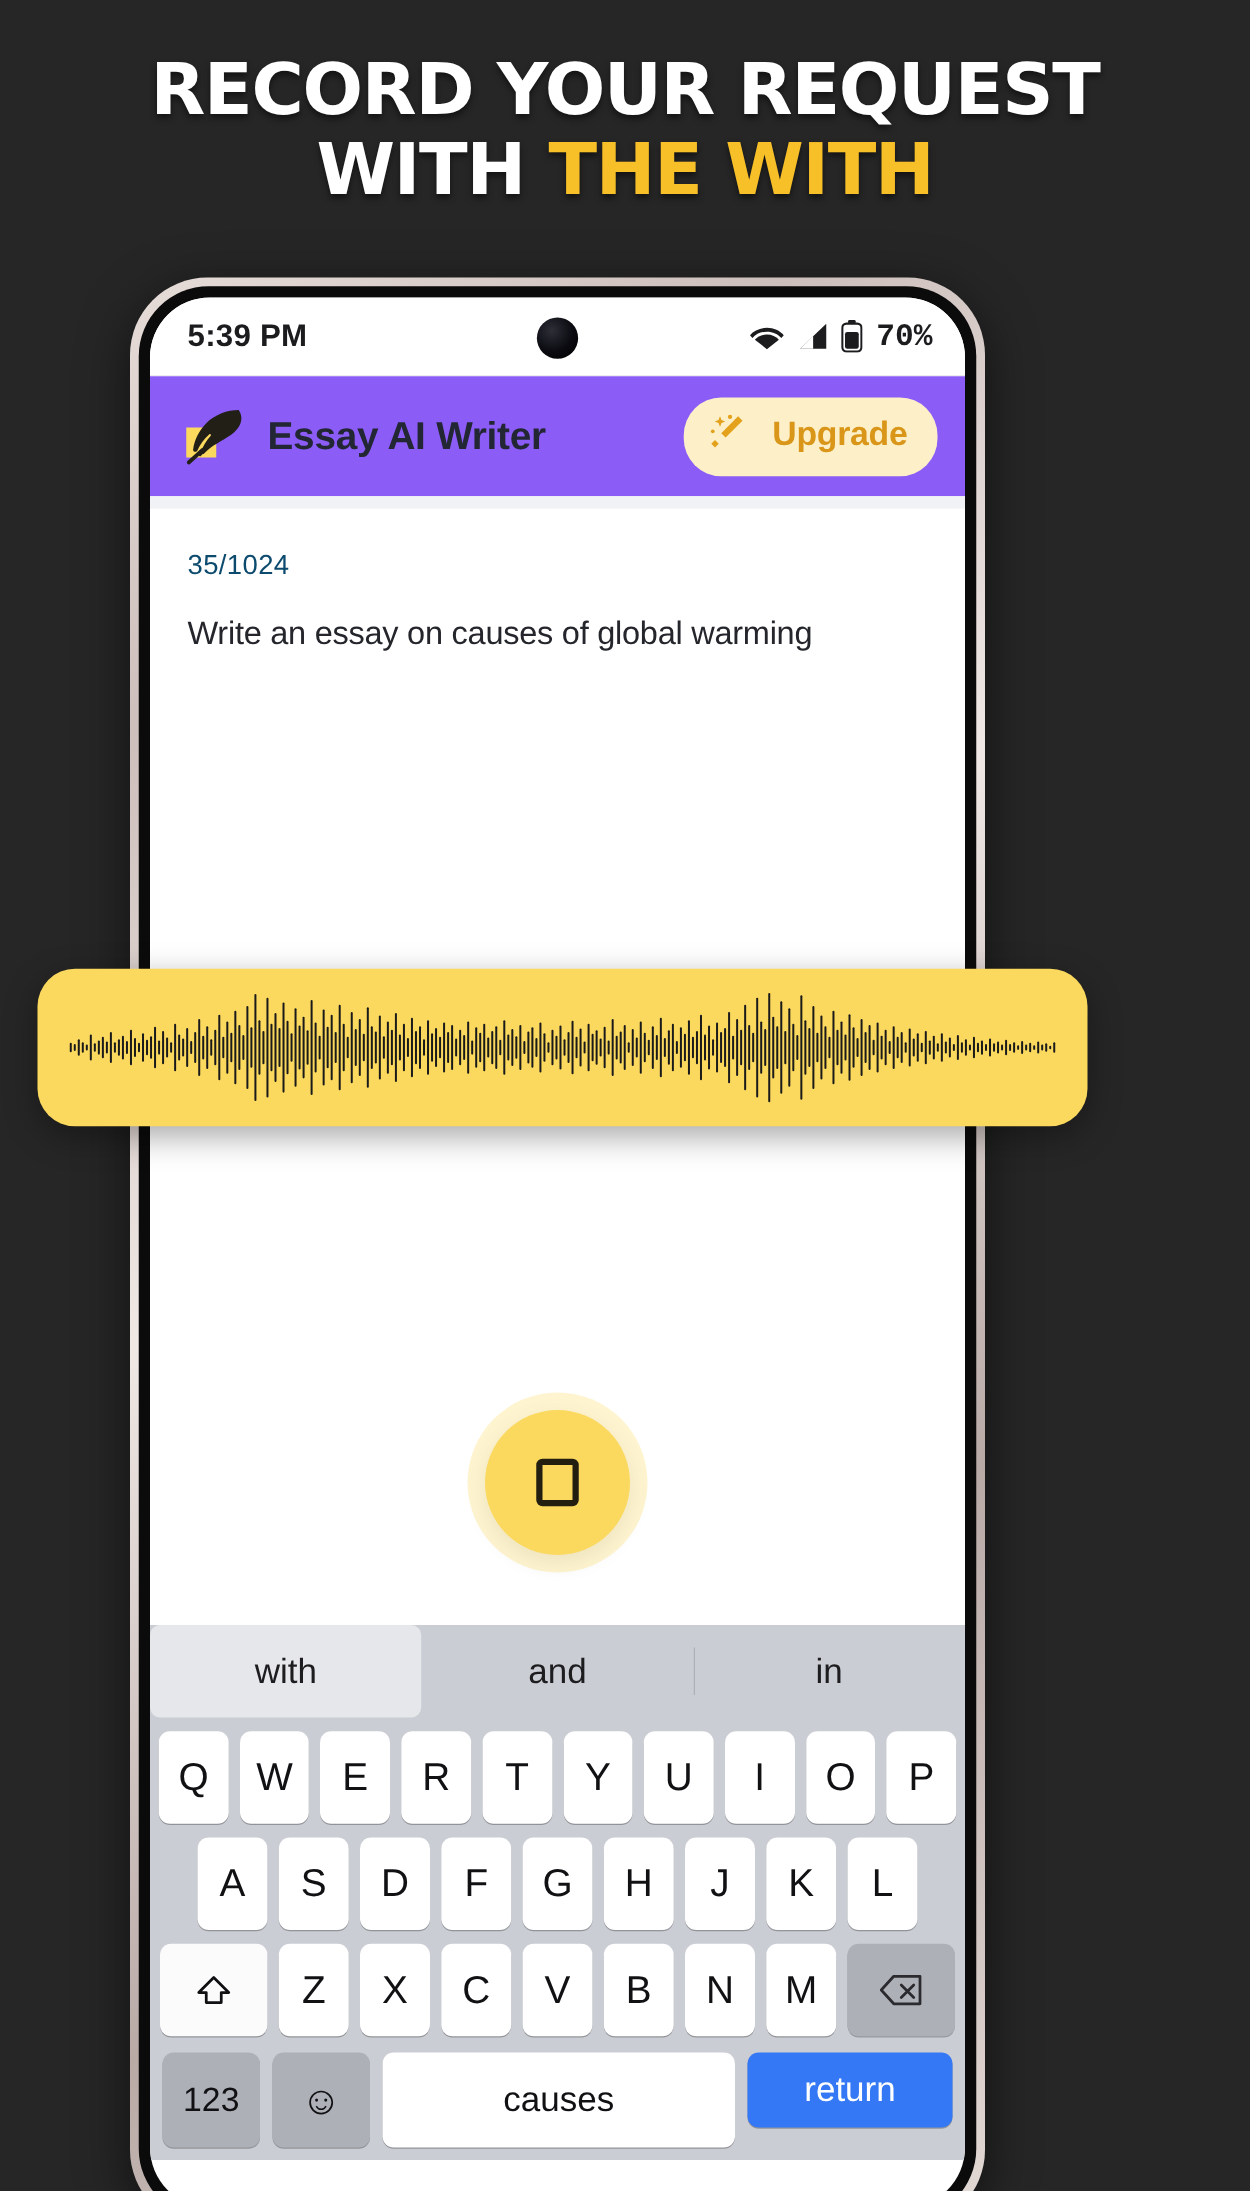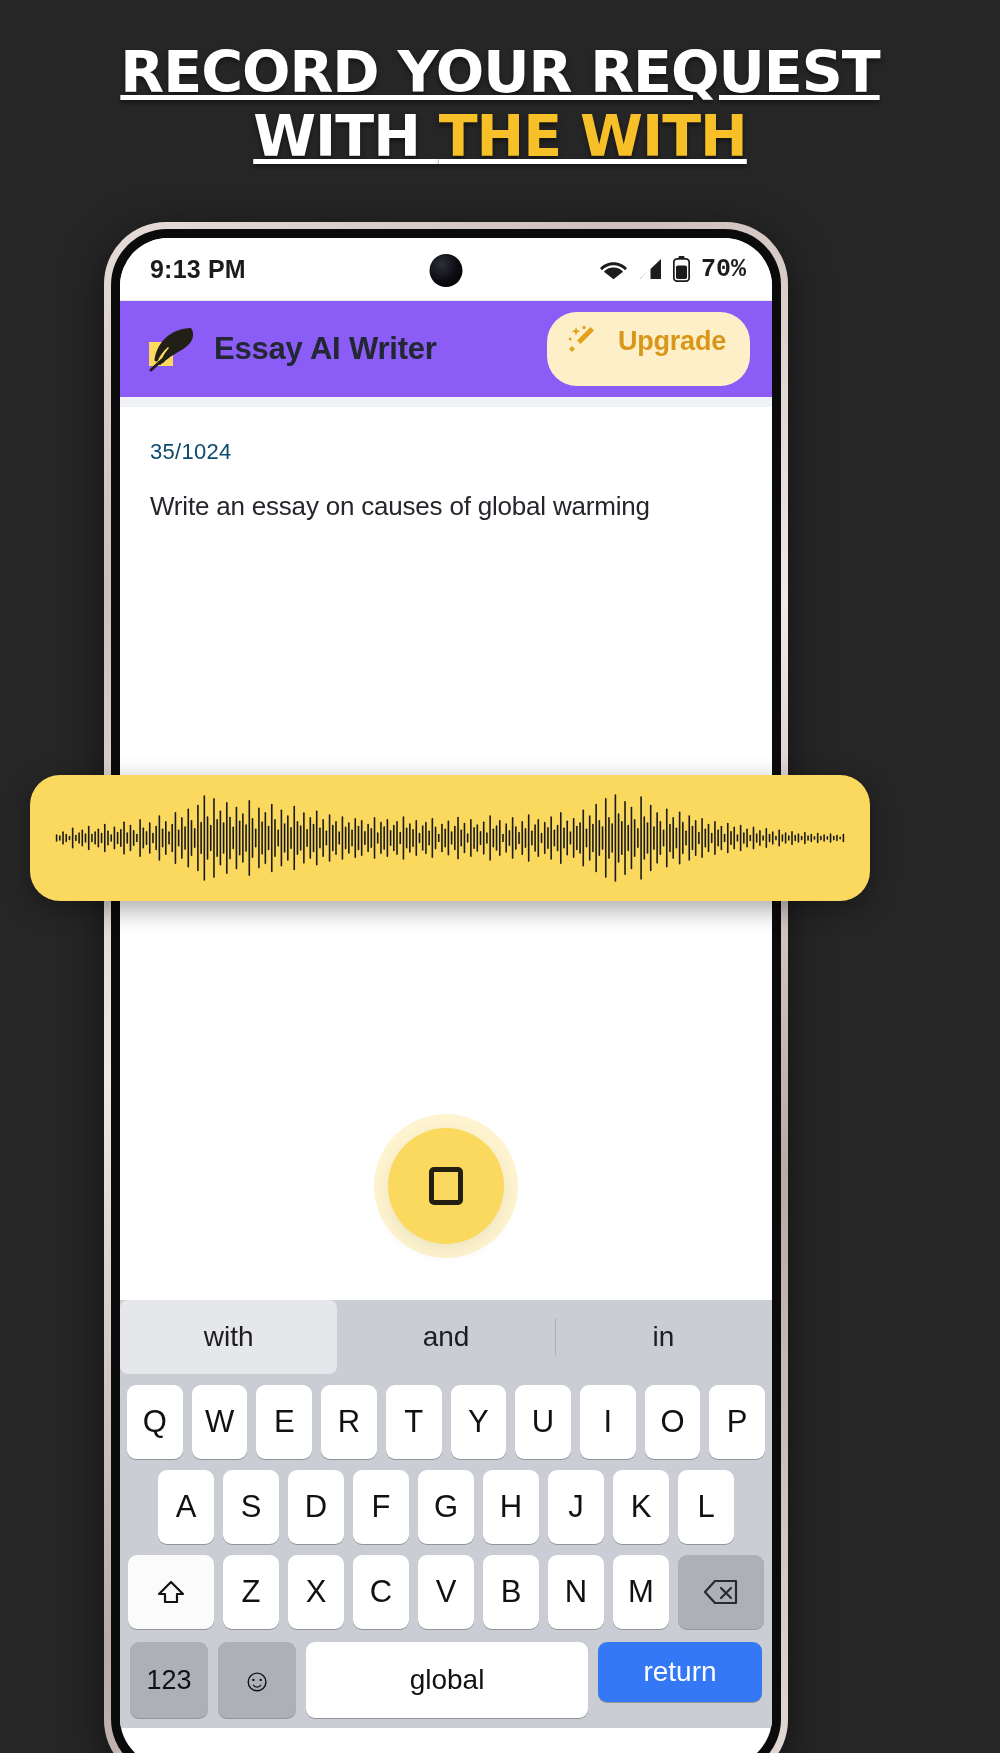--- a/index.html
+++ b/index.html
@@ -15,21 +15,20 @@
   .headline {
     position: absolute; left: 0; top: 40px; width: 1000px;
     text-align: center;
     font-family: "DejaVu Sans", sans-serif;
     font-weight: 700;
     font-size: 57px;
     line-height: 64px;
     letter-spacing: -1px;
     color: #ffffff;
     text-shadow: 0 3px 5px rgba(0,0,0,.5);
-    text-decoration: underline;
   }
   .headline .line { display: block; white-space: nowrap; }
   .headline .hl { color: #F7C028; }
 
   
   .phone-outer {
     position: absolute;
     left: 104px; top: 222px;
     width: 684px; height: 1560px;
     border-radius: 62px;
@@ -88,21 +87,21 @@
   .app-title {
     margin-left: 16px;
     font-size: 31px; font-weight: 700; color: #222733;
     letter-spacing: -.2px;
   }
   .header-spacer { flex: 1; }
   .upgrade-btn {
     display: flex; align-items: center; gap: 21px;
     background: #FDEFC8;
     border-radius: 30px;
-    padding: 12px 24px 28px 20px;
+    padding: 12px 24px 16px 20px;
     cursor: pointer;
   }
   .upgrade-label {
     font-size: 27px; font-weight: 700; color: #D99618;
     letter-spacing: -.2px;
   }
   .header-underline { height: 10px; background: #F1F2F6; }
 
   
   .prompt-area {
@@ -212,21 +211,21 @@
   <div class="headline">
     <span class="line">RECORD YOUR REQUEST</span>
     <span class="line"><span>WITH </span><span class="hl">THE WITH</span></span>
   </div>
 
   <div class="phone-outer">
     <div class="phone-bezel">
       <div class="phone-screen">
 
         <div class="statusbar">
-          <span class="sb-time">9:13 PM</span>
+          <span class="sb-time">5:39 PM</span>
           <span class="sb-spacer"></span>
           <span class="punchhole"></span>
           <span class="sb-icons">
             <span>
               <svg width="29" height="22" viewBox="0 0 29 22">
                 <path d="M14.5 4.2C8.9 4.2 4 6.6 1 10.1l1.9 2.2C5.6 9.3 9.8 7.3 14.5 7.3s8.9 2 11.6 5l1.9-2.2c-3-3.5-7.9-5.9-13.5-5.9z" fill="#1c1c1e"></path>
                 <path d="M14.5 9.6c-3.9 0-7.4 1.6-9.6 4.1l9.6 7.6 9.6-7.6c-2.2-2.5-5.7-4.1-9.6-4.1z" fill="#1c1c1e"></path>
               </svg>
             </span>
             <span>
@@ -336,21 +335,21 @@
                   <path d="M17 9 L27 19 M27 9 L17 19" stroke="#2b2b2f" stroke-width="2.2" stroke-linecap="round"></path>
                 </svg>
               </span>
           </div>
 
           <div class="krow r4">
             <span class="key num">123</span>
             <span class="key emoji">
                 <span class="emoji-glyph">☺</span>
               </span>
-            <span class="key space">global</span>
+            <span class="key space">causes</span>
             <span class="key return">return</span>
           </div>
         </div>
 
       </div>
     </div>
   </div>
 
   <div class="wave-banner">
     <svg class="wave-inner" id="waveform-svg" viewBox="0 0 790 92" preserveAspectRatio="none">

